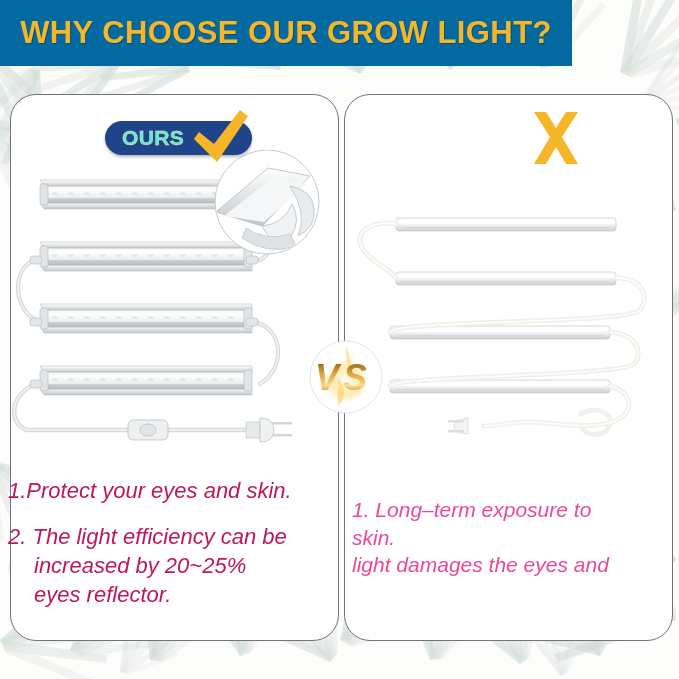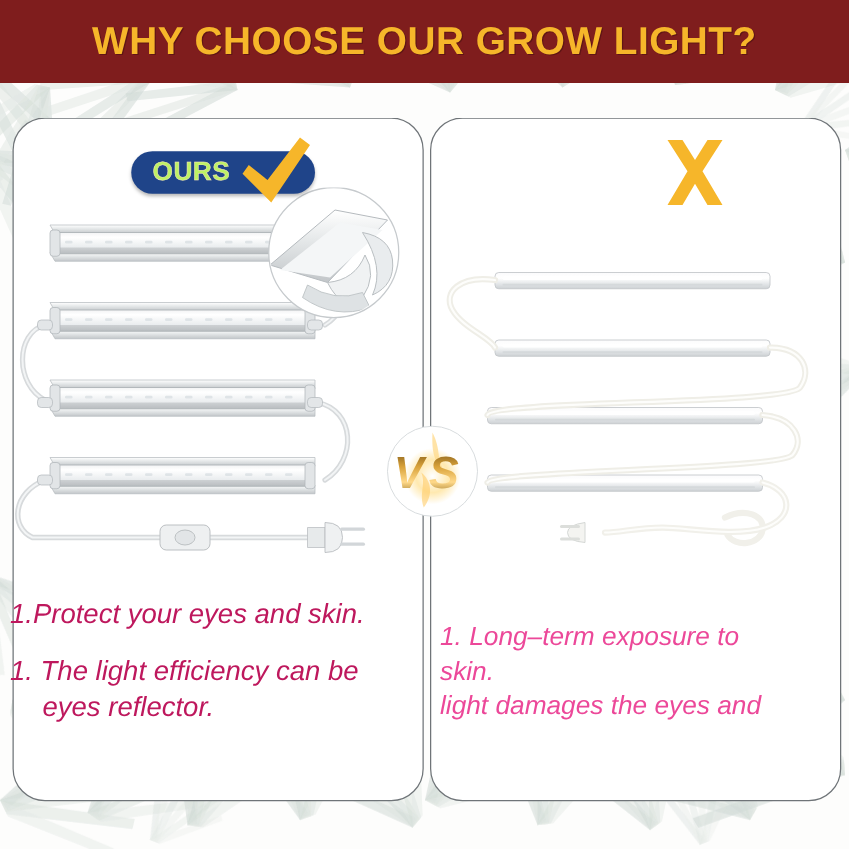--- a/index.html
+++ b/index.html
@@ -9,22 +9,22 @@
     font-family:"Liberation Sans","DejaVu Sans",sans-serif;
   }
   #stage{position:absolute;inset:0;width:679px;height:679px;overflow:hidden;}
 
   
   .bg-leaves{position:absolute;left:0;top:0;width:679px;height:679px;z-index:0;background:#fdfdfc;}
   .bg-leaves svg{display:block;width:679px;height:679px;}
 
   
   .header{
-    position:absolute;left:0;top:0;width:679px;height:66px;z-index:5;
-    background:#7f1d1d;display:flex;align-items:center;justify-content:center;
+    position:absolute;left:0;top:0;width:572px;height:66px;z-index:5;
+    background:#0369a1;display:flex;align-items:center;justify-content:center;
   }
   .header-title{
     color:#f6b62a;font-size:31px;font-weight:bold;letter-spacing:.4px;
     white-space:nowrap;text-shadow:1px 1px 0 rgba(0,0,0,.25);
   }
 
   
   .panel{
     position:absolute;top:94px;height:545px;background:#ffffff;
     border:1.2px solid #6f7478;border-radius:26px;z-index:2;
@@ -34,21 +34,21 @@
 
   
   .badge{
     position:absolute;z-index:8;height:34px;border-radius:17px;
     background:#1f4489;display:flex;align-items:center;
     box-shadow:0 2px 3px rgba(0,0,0,.28);
   }
   .badge-ours{left:105px;top:121px;width:130px;padding-left:17px;}
   .badge-others{left:439px;top:121px;width:152px;padding-left:17px;}
   .badge-label{
-    color:#bef264;font-size:21px;font-weight:bold;letter-spacing:.4px;
+    color:#5eead4;font-size:21px;font-weight:bold;letter-spacing:.4px;
     -webkit-text-stroke:.4px #f7e7b8;white-space:nowrap;
   }
   .mark{position:absolute;z-index:9;pointer-events:none;}
   .mark-check{left:190px;top:108px;width:62px;height:58px;}
   .mark-x{left:528px;top:110px;width:56px;height:56px;}
 
   
   .vs-emblem{position:absolute;left:309px;top:340px;width:74px;height:74px;z-index:10;}
 
   
@@ -324,21 +324,22 @@
         <text x="34" y="50">S</text>
       </g>
     </svg>
   </div>
 
   <div class="bullets bullets-left">
     <p class="bullet">
       <span>1.Protect your eyes and skin.</span>
     </p>
     <p class="bullet">
-      <span>1. The light efficiency can be</span>
+      <span>2. The light efficiency can be</span>
+      <span class="ind">increased by 20~25%</span>
       <span class="ind">eyes reflector.</span>
     </p>
   </div>
 
   <div class="bullets bullets-right">
     <p class="bullet">
       <span>1. Long–term exposure to</span>
       <span style="display:block">skin.</span>
       <span style="display:block">light damages the eyes and</span>
     </p>

